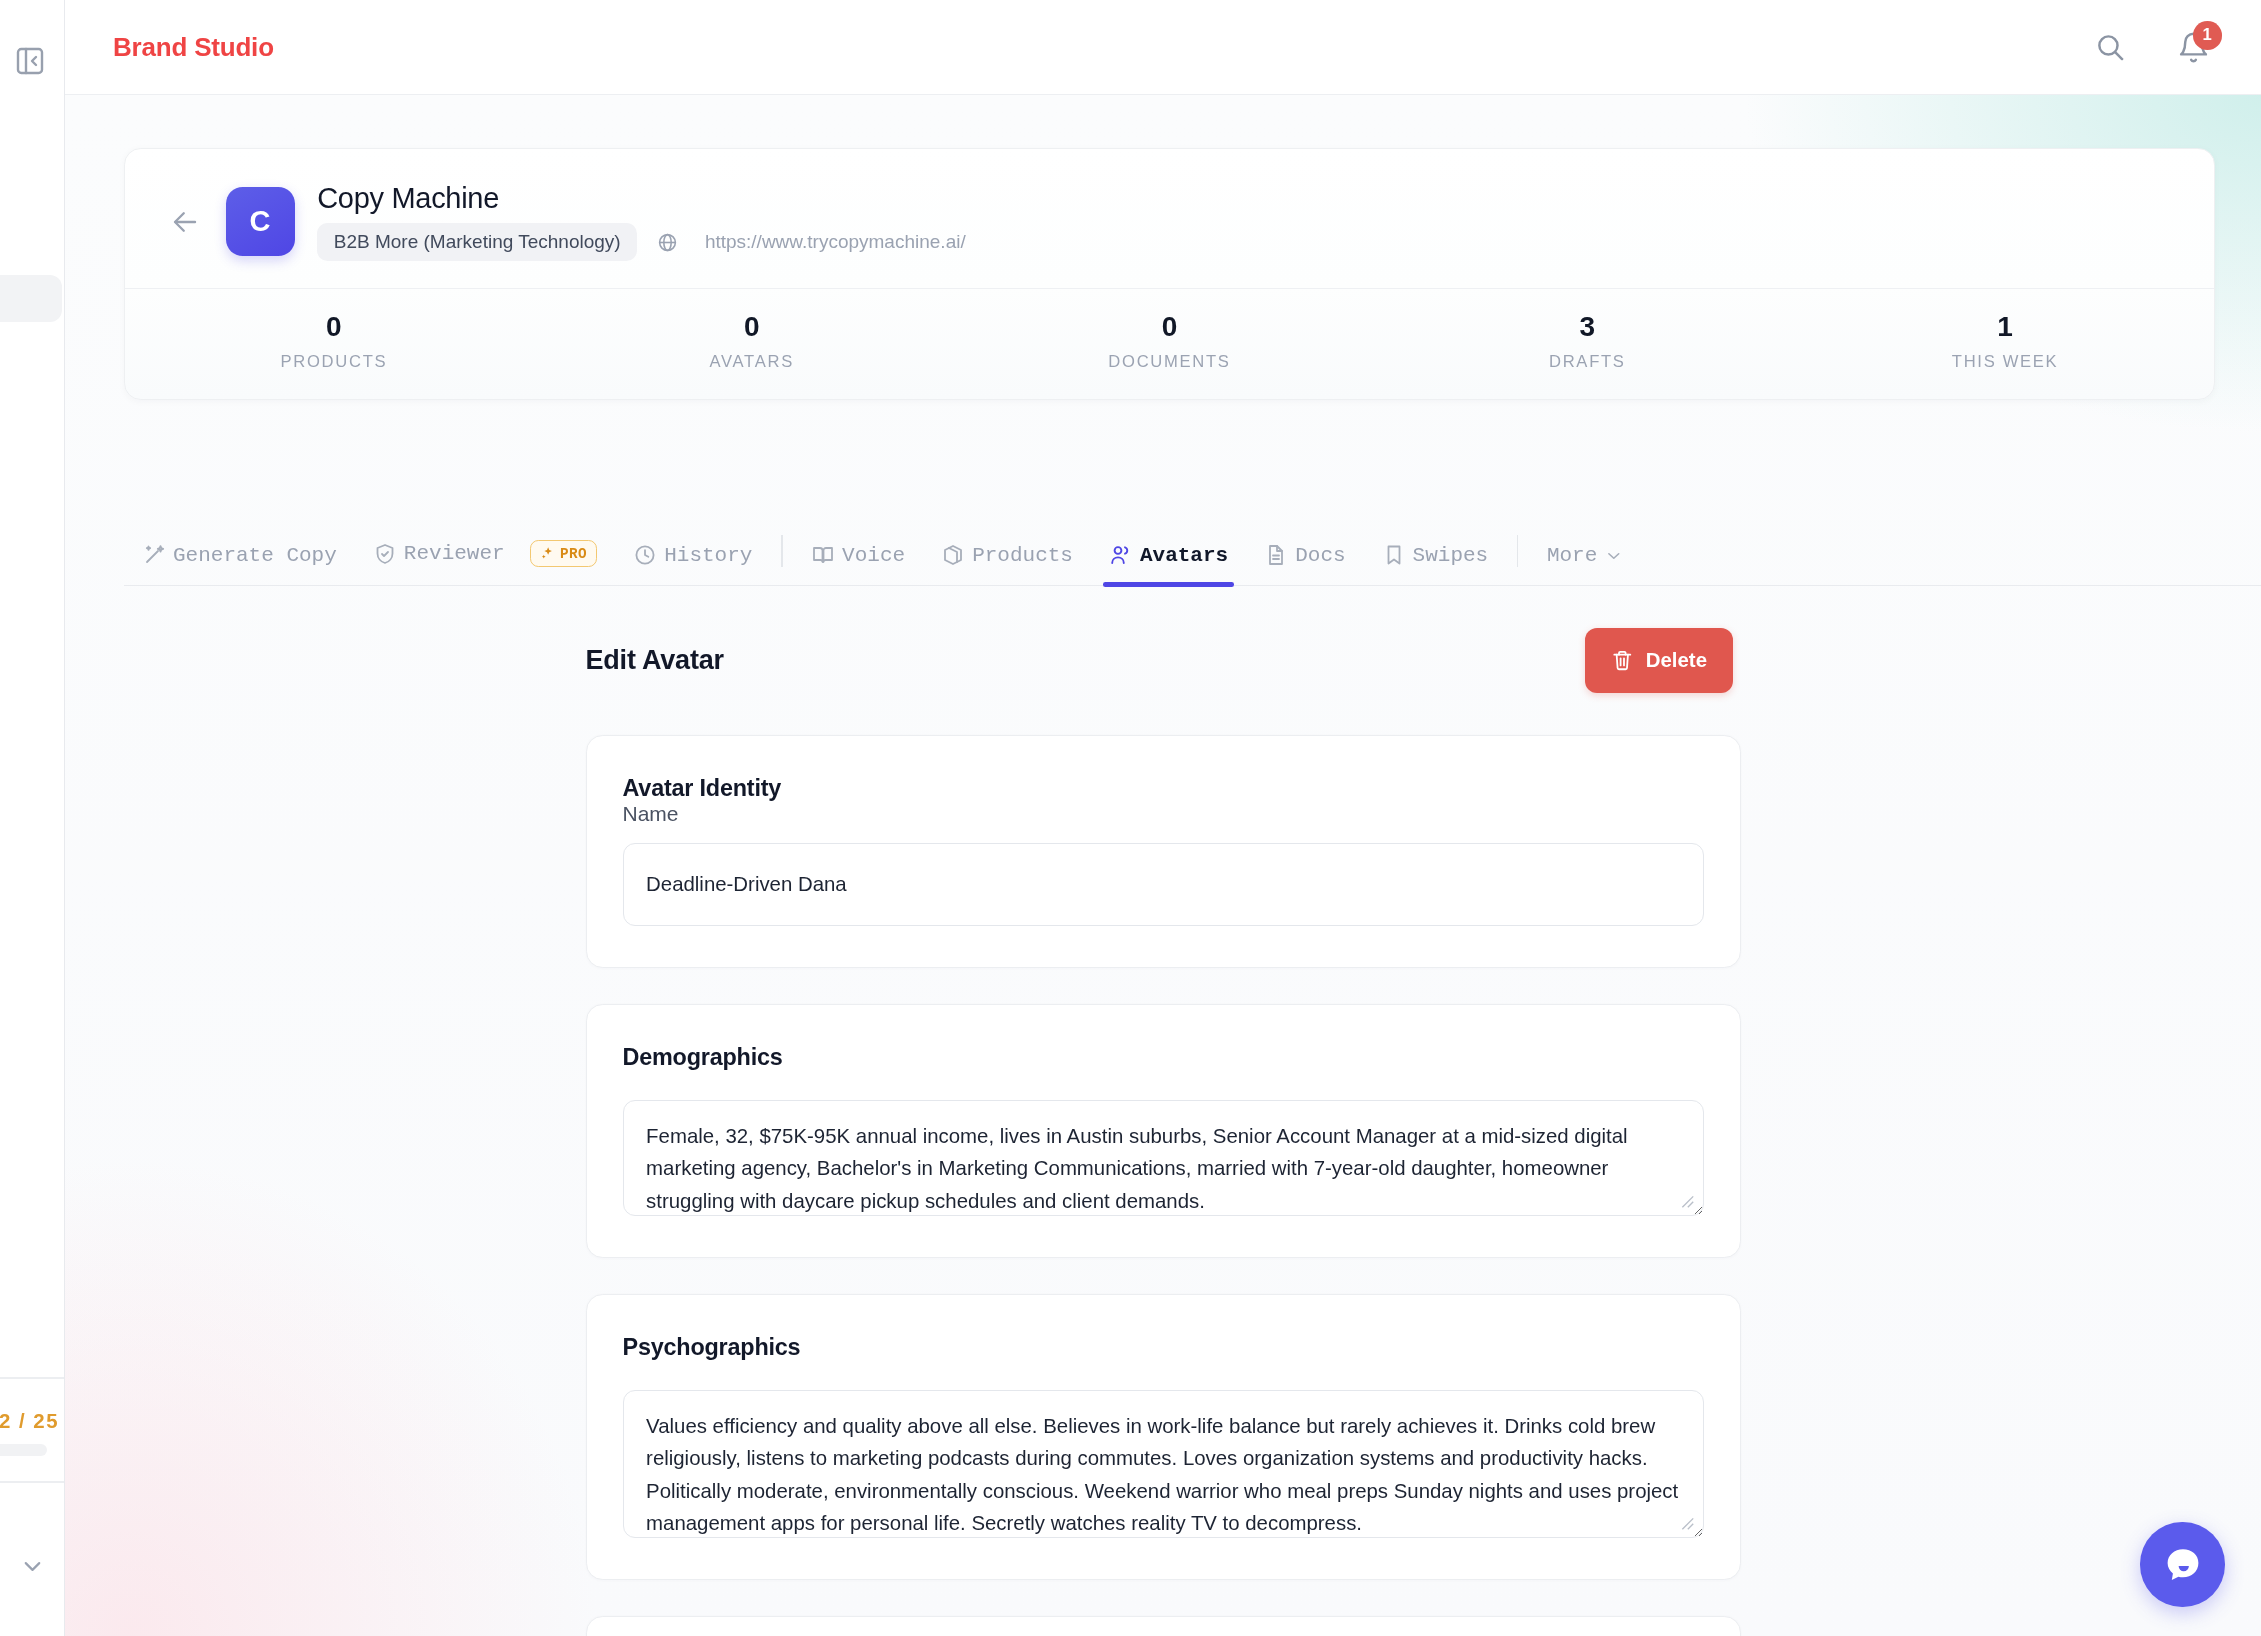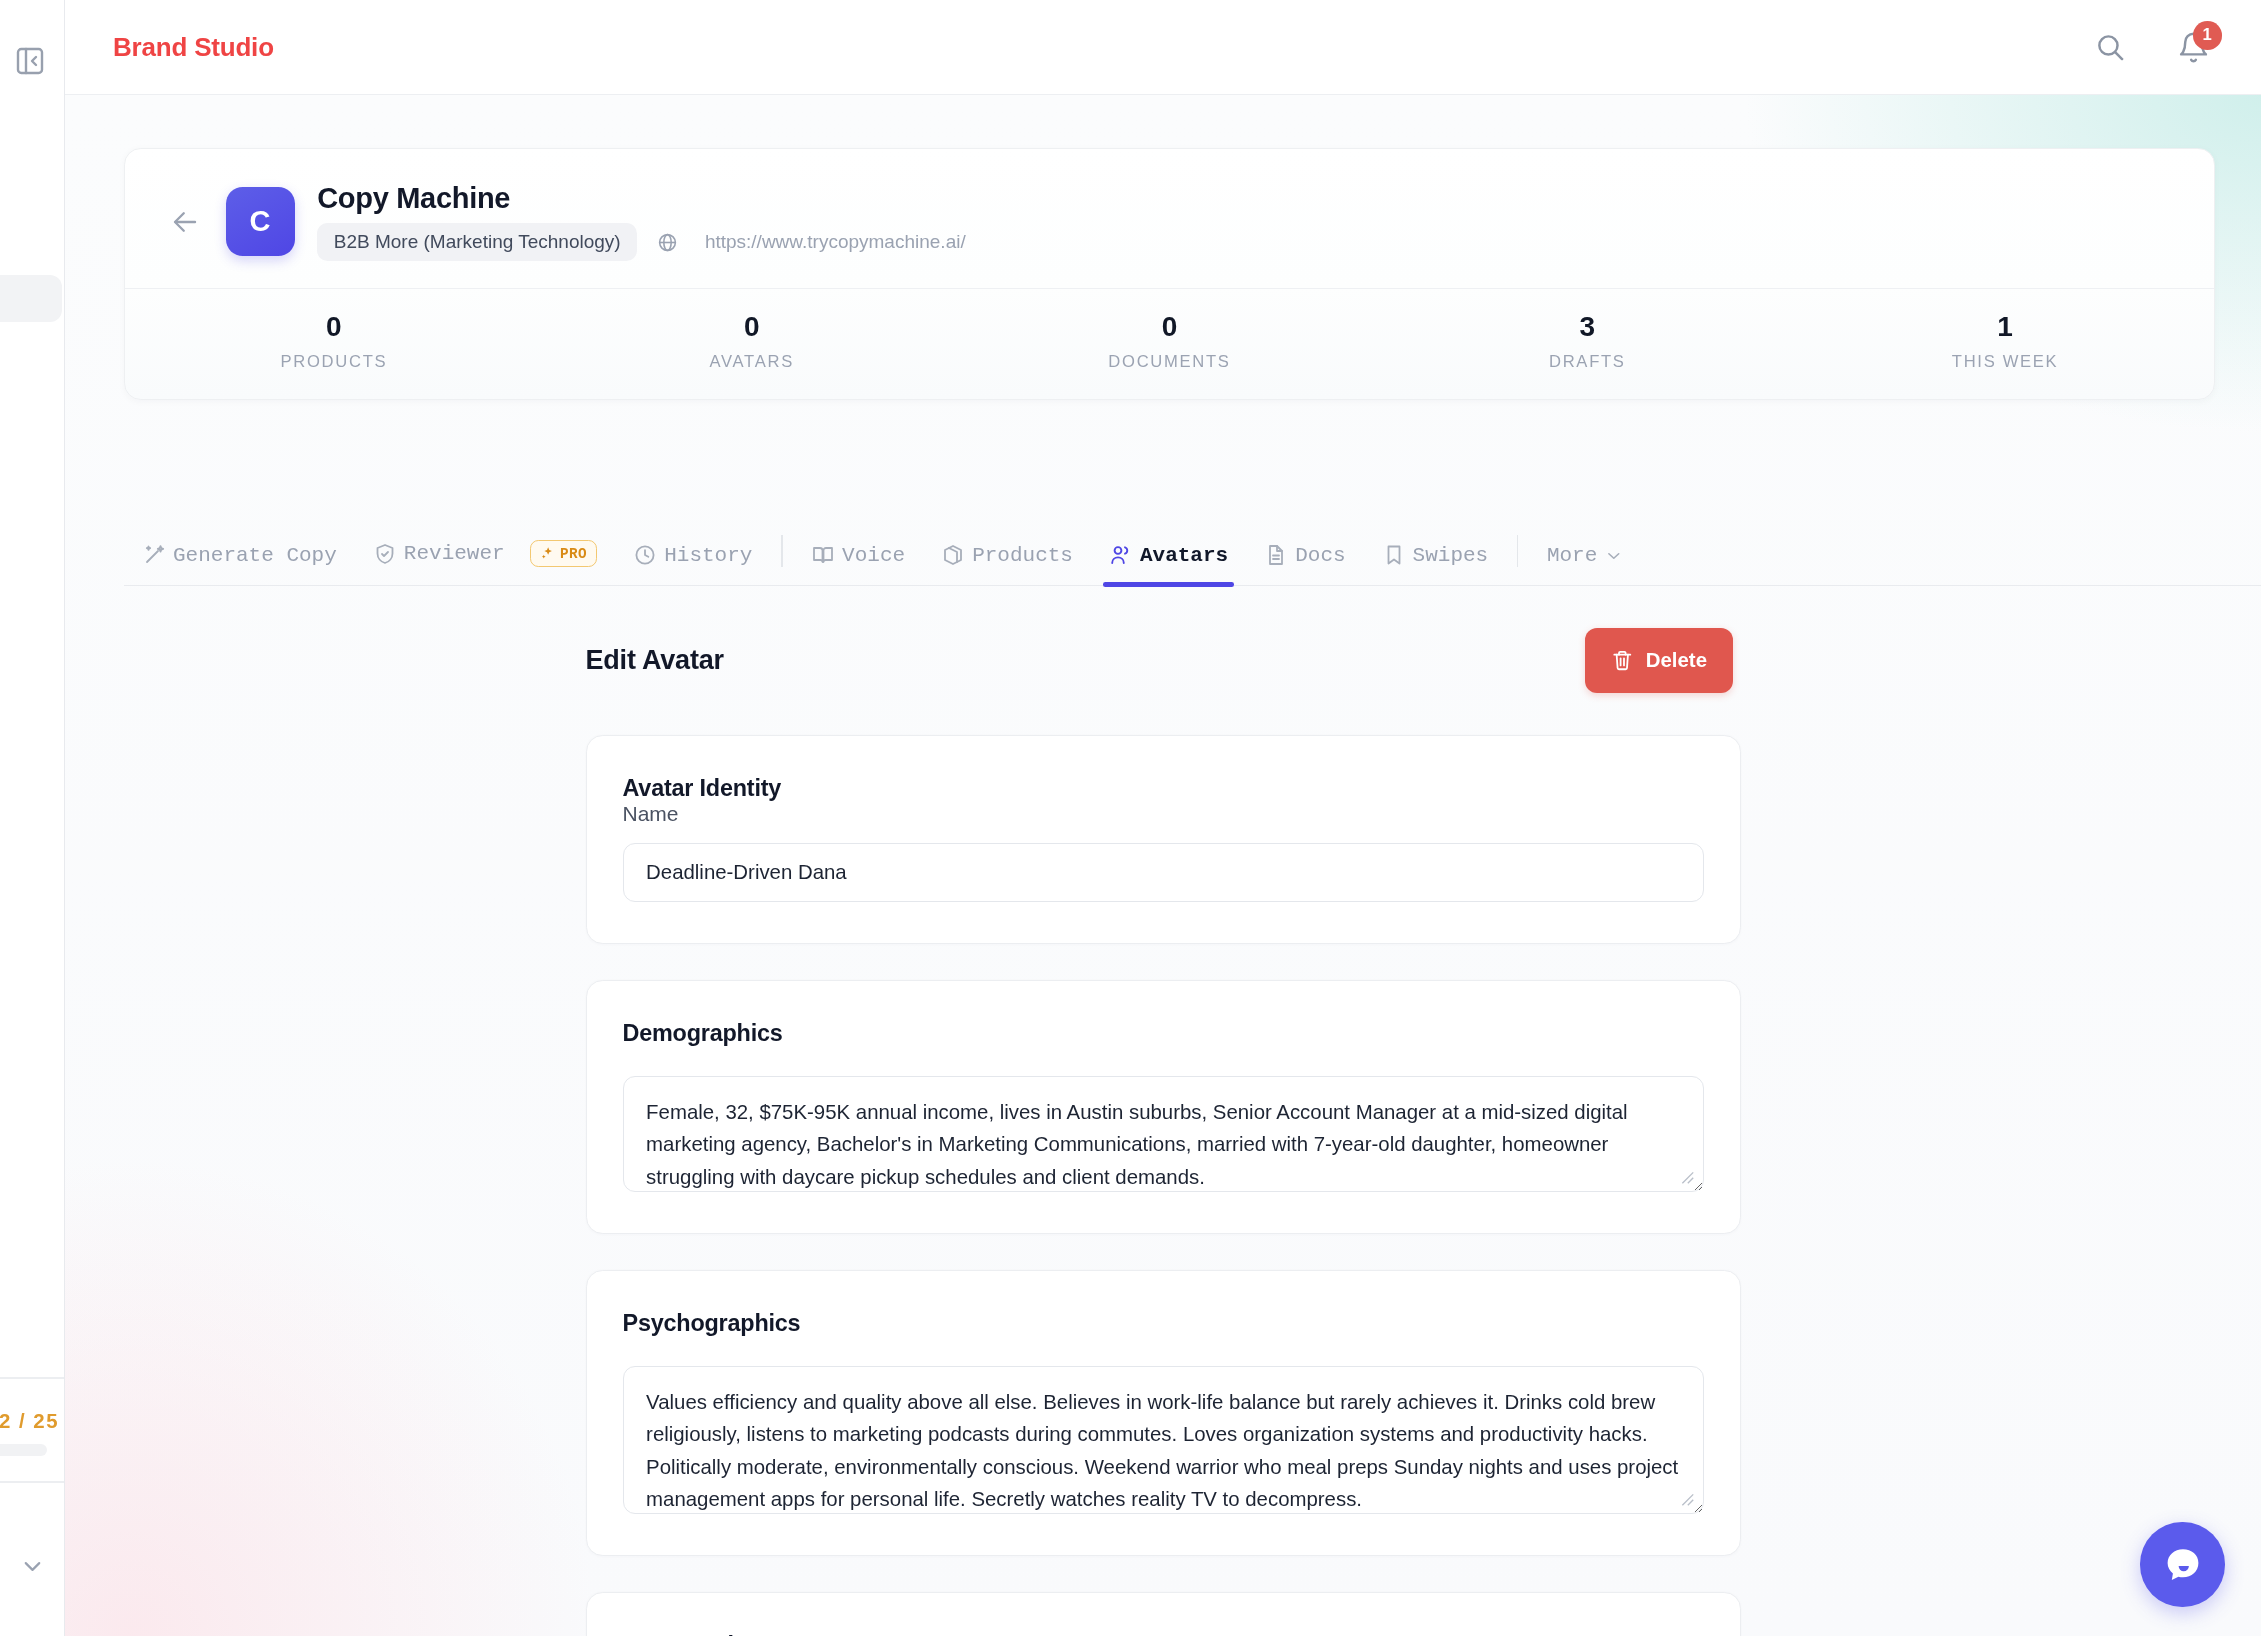--- a/index.html
+++ b/index.html
@@ -202,21 +202,21 @@
     display: flex;
     align-items: center;
     justify-content: center;
     flex: 0 0 auto;
     margin-right: 22.6px;
     box-shadow: 0 4.5px 12px rgba(79,70,229,0.22);
   }
   .brand-meta { display: flex; flex-direction: column; gap: 7.5px; min-width: 0; }
   .brand-name {
     font-size: 29px;
-    font-weight: bold;
+    font-weight: normal;
     color: #121829;
     letter-spacing: -0.3px;
     line-height: 1.15;
   }
   .brand-sub {
     display: flex;
     align-items: center;
     gap: 19.6px;
   }
   .brand-chip {
@@ -372,21 +372,21 @@
     letter-spacing: -0.2px;
   }
   .field-label {
     margin-top: 29px;
     font-size: 21px;
     color: #4a5262;
   }
   .text-input {
     margin-top: 16.6px;
     width: 100%;
-    height: 59px;
+    height: 83px;
     border: 1.5px solid #e4e7ec;
     border-radius: 12px;
     padding: 0 22.6px;
     font-family: "Liberation Sans", sans-serif;
     font-size: 20.4px;
     color: #1d2433;
     background: #ffffff;
     outline: none;
   }
   .text-area {

